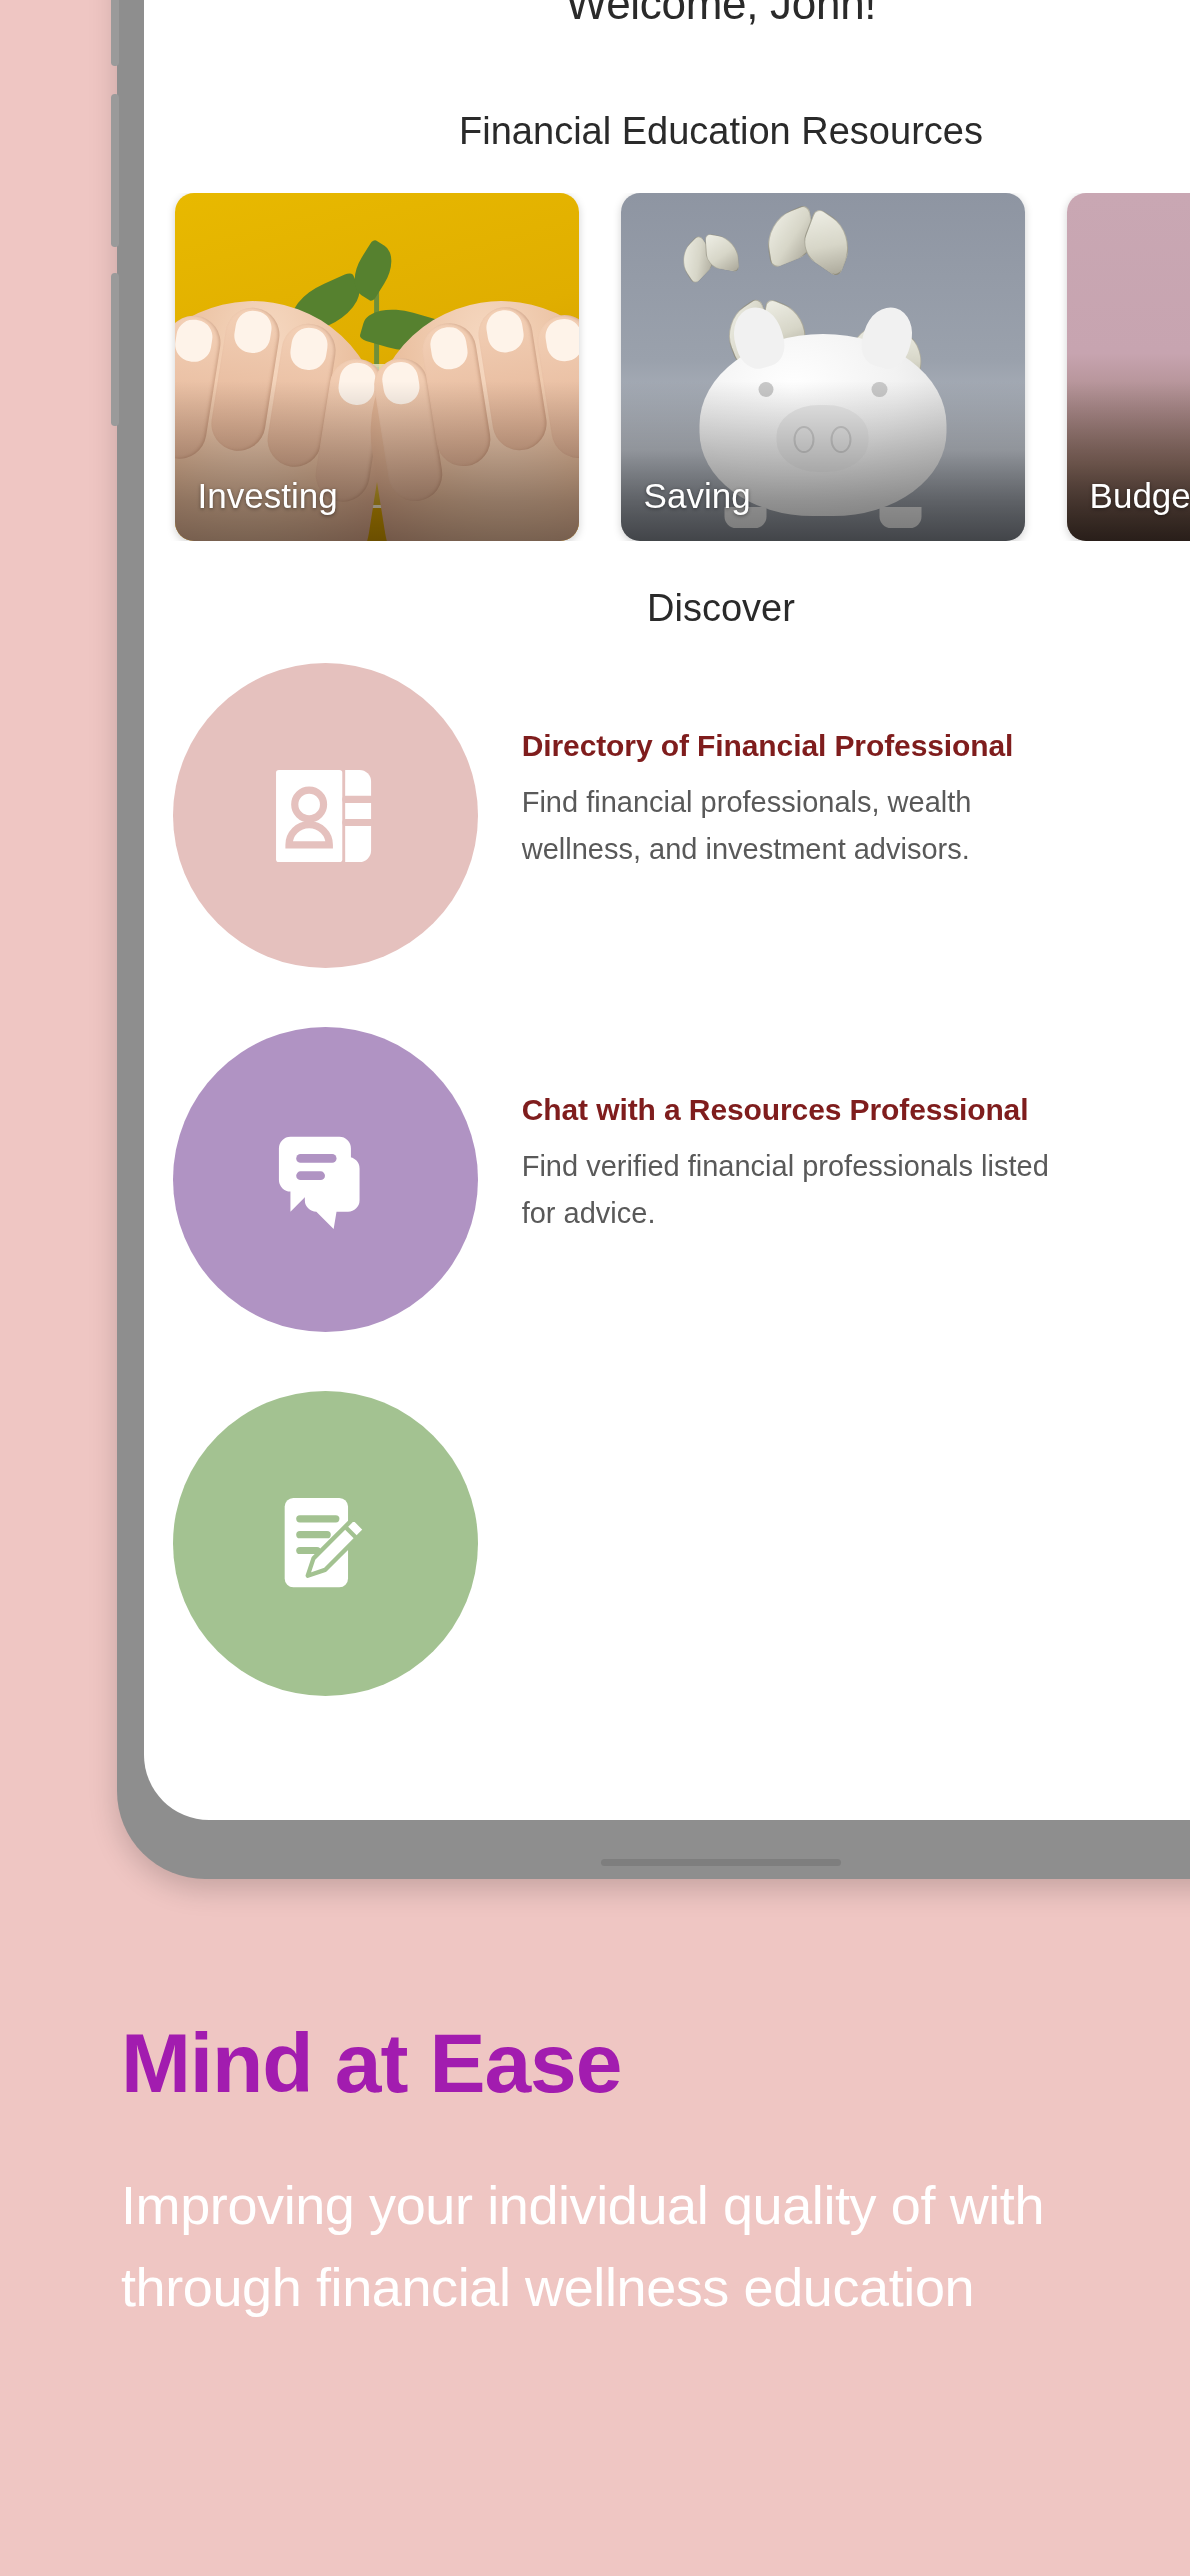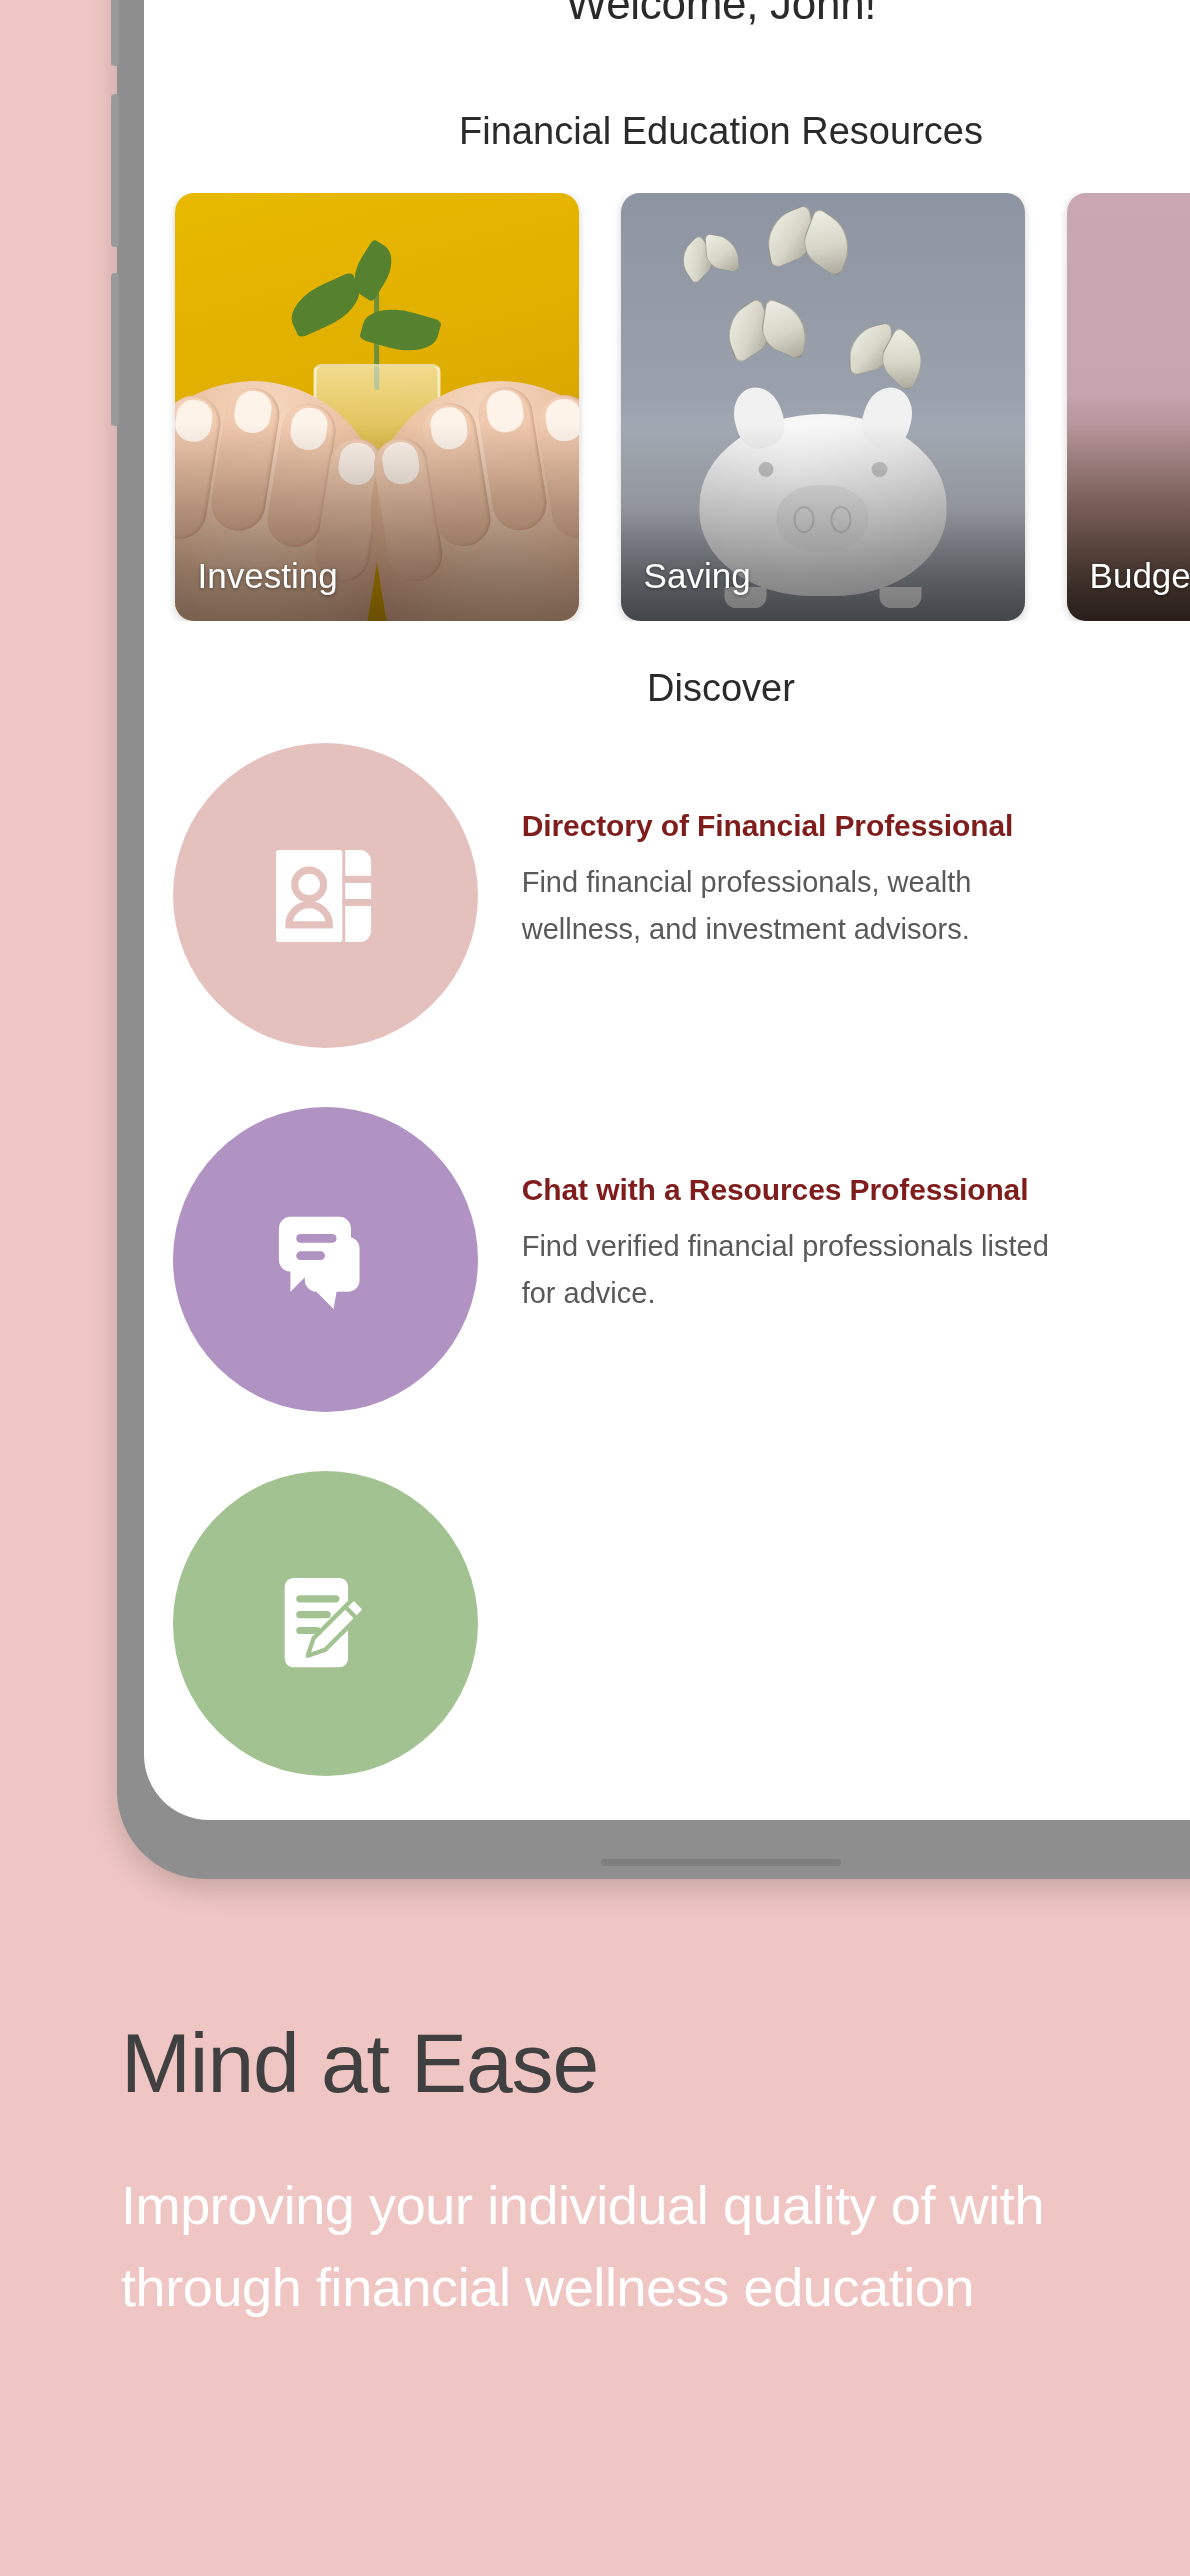--- a/index.html
+++ b/index.html
@@ -68,21 +68,21 @@
   .rail{
     display:flex;
     gap:42px;
     margin-top:40px;
     padding-left:15.3px;
     overflow:hidden;
   }
   .res-card{
     position:relative;
     flex:0 0 auto;
-    width:404px; height:428px;
+    width:404px; height:348px;
     border-radius:19px;
     overflow:hidden;
     box-shadow:0 2.9px 8.6px rgba(0,0,0,.18);
   }
   .res-card .art{ position:absolute; inset:0; }
   .res-card .scrim{
     position:absolute; left:0; right:0; bottom:0; height:46%;
     background:linear-gradient(to bottom, rgba(0,0,0,0) 0%, rgba(0,0,0,.38) 75%, rgba(0,0,0,.48) 100%);
   }
   .res-card .cap{
@@ -225,21 +225,21 @@
   }
 
   
   .hero{
     position:absolute;
     left:0; right:0; bottom:0;
     padding:0 121px 0 121px;
     height:613px;
   }
   .hero-title{
-    font-size:84px; font-weight:400; color:#404040;
+    font-size:84px; font-weight:700; color:#a21caf;
     letter-spacing:-1.1px;
     padding-top:52px;
   }
   .hero-sub{
     margin-top:52px;
     font-size:54px; font-weight:400; color:#ffffff;
     line-height:1.52; letter-spacing:-0.4px;
     max-width:939px;
   }
 </style>

